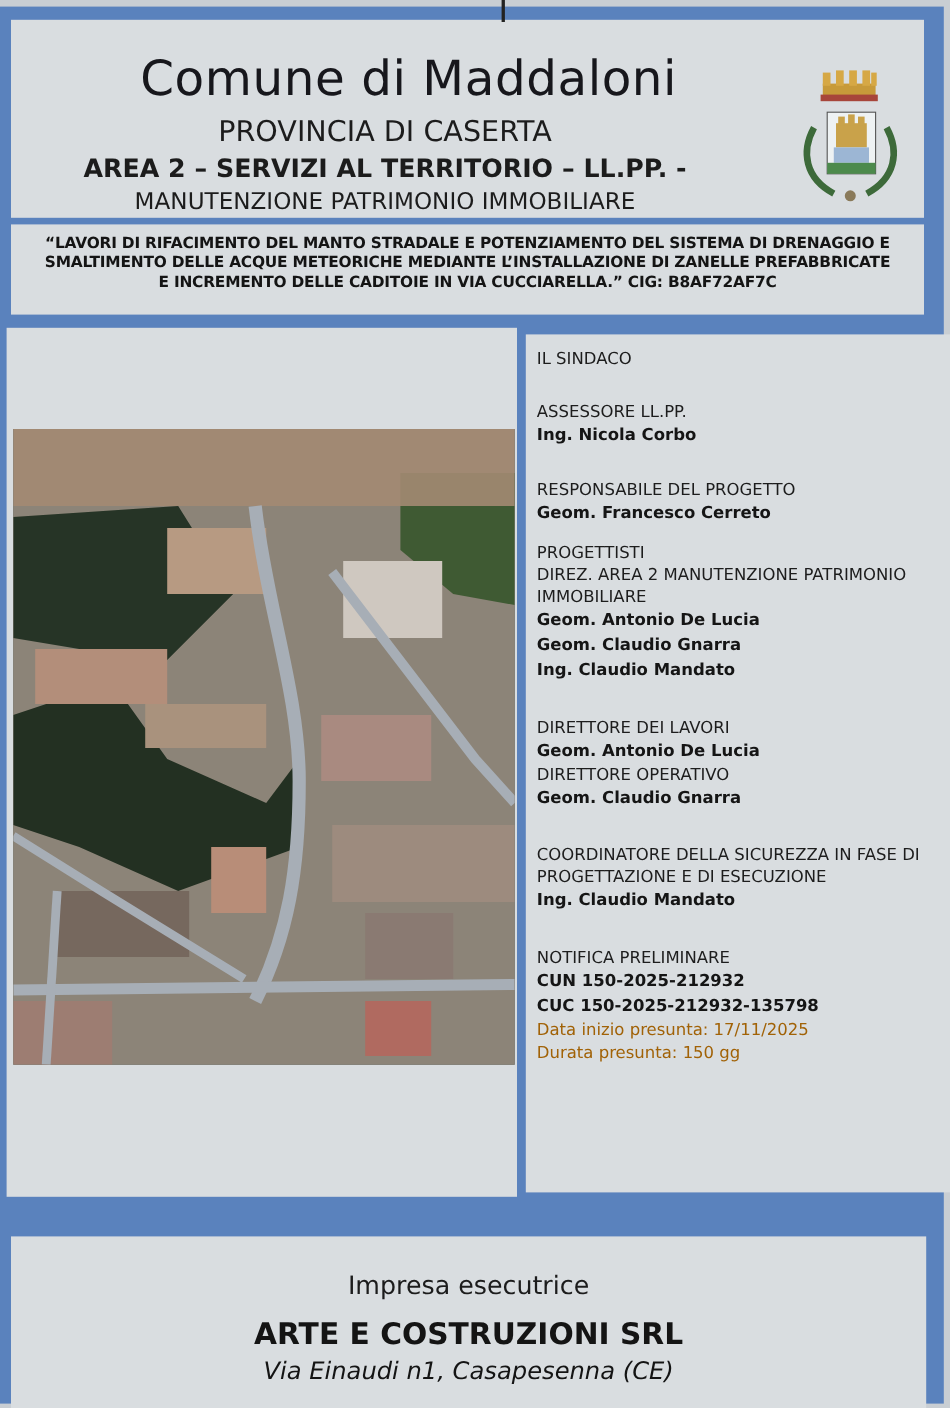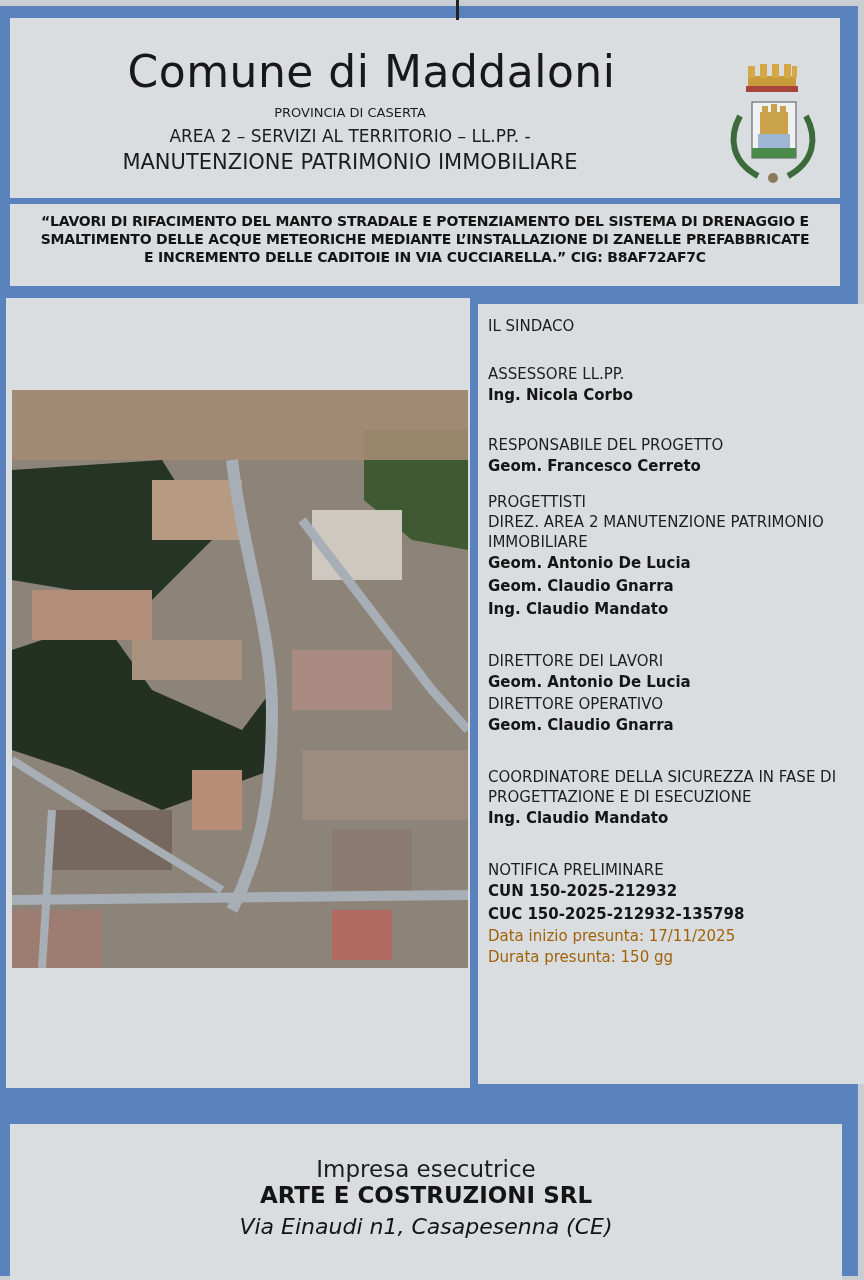--- a/index.html
+++ b/index.html
@@ -12,40 +12,40 @@
   }
   .sign {
     position:absolute; left:0; top:6px; width:858px; height:1270px;
     background:#5a82bd;
     box-sizing:border-box;
   }
   .panel { position:absolute; background:#d9dde0; box-sizing:border-box; }
   .header { left:10px; top:12px; width:830px; height:180px; }
   .title-block { position:absolute; left:0; top:28px; width:680px; text-align:center; }
   .main-title { font-size:44px; letter-spacing:0.5px; color:#17171c; font-family:"DejaVu Sans", sans-serif; font-weight:normal;padding-left:43px; }
-  .sub { font-size:13px; margin-top:8px; font-family:"DejaVu Sans", sans-serif; color:#1c1c1c; }
-  .sub.l2 { font-size:17px; margin-top:6px; }
+  .sub { font-size:26px; margin-top:8px; font-family:"DejaVu Sans", sans-serif; color:#1c1c1c; }
+  .sub.l2 { font-size:23px; margin-top:6px;font-weight:bold; }
   .sub.l3 { font-size:21px; margin-top:4px; }
   .crest { position:absolute; left:708px; top:40px; width:110px; height:130px; }
 
   .desc { left:10px; top:198px; width:830px; height:82px; text-align:center; padding-top:8px; }
   .desc-text { font-size:14px; font-weight:bold; line-height:18px; font-family:"DejaVu Sans", sans-serif; padding:0 30px; letter-spacing:-0.2px; }
 
   .photo-panel { left:6px; top:292px; width:464px; height:790px; }
   .photo { position:absolute; left:6px; top:92px; width:456px; height:578px; overflow:hidden; background:#6a6a62; }
 
   .info-panel { left:478px; top:298px; width:438px; height:780px; padding:8px 10px; }
   .info-group { margin-bottom:0; }
   .role { font-size:15px; font-family:"DejaVu Sans", sans-serif; line-height:20px; color:#1d1d1d; }
   .name { font-size:15px; font-weight:bold; font-family:"DejaVu Sans", sans-serif; line-height:23px; color:#151515; }
   .note { font-size:15px; font-family:"DejaVu Sans", sans-serif; line-height:21px; color:#a16207; }
 
   .footer { left:10px; top:1118px; width:832px; height:172px; text-align:center; padding-top:32px; }
   .imp-label { font-size:23px; font-family:"DejaVu Sans", sans-serif; color:#1c1c1c; }
-  .imp-name { font-size:23px; font-weight:bold; font-family:"DejaVu Sans", sans-serif; margin-top:0; }
+  .imp-name { font-size:27px; font-weight:bold; font-family:"DejaVu Sans", sans-serif; margin-top:16px; }
   .imp-addr { font-size:22px; font-style:italic; font-family:"DejaVu Sans", sans-serif; margin-top:6px; }
   .nail { position:absolute; left:456px; top:0; width:3px; height:20px; background:#222; }
 </style>
 </head>
 <body>
 
 <div class="sign">
 
   <div class="panel header">
     <div class="title-block">

